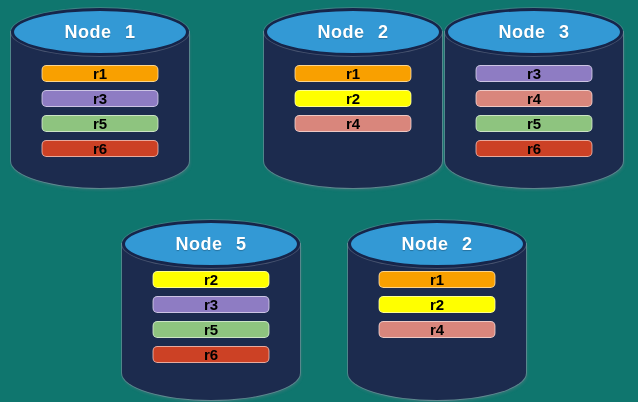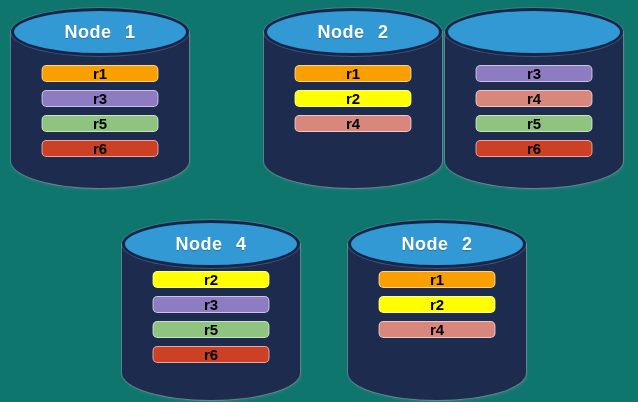--- a/index.html
+++ b/index.html
@@ -106,31 +106,32 @@
     <div class="node-title">Node 2</div>
     <div class="bars">
         <div class="bar" style="background: rgb(249, 160, 0);">r1</div>
         <div class="bar" style="background: rgb(255, 255, 0);">r2</div>
         <div class="bar" style="background: rgb(217, 134, 124);">r4</div>
       </div>
   </div>
     <div class="node node-3">
     <div class="cyl-body"></div>
     <div class="cyl-top"></div>
+    <div class="node-title">Node 3</div>
     <div class="bars">
         <div class="bar" style="background: rgb(142, 124, 195);">r3</div>
         <div class="bar" style="background: rgb(217, 134, 124);">r4</div>
         <div class="bar" style="background: rgb(142, 196, 127);">r5</div>
         <div class="bar" style="background: rgb(204, 65, 37);">r6</div>
       </div>
   </div>
     <div class="node node-4">
     <div class="cyl-body"></div>
     <div class="cyl-top"></div>
-    <div class="node-title">Node 4</div>
+    <div class="node-title">Node 5</div>
     <div class="bars">
         <div class="bar" style="background: rgb(255, 255, 0);">r2</div>
         <div class="bar" style="background: rgb(142, 124, 195);">r3</div>
         <div class="bar" style="background: rgb(142, 196, 127);">r5</div>
         <div class="bar" style="background: rgb(204, 65, 37);">r6</div>
       </div>
   </div>
     <div class="node node-5">
     <div class="cyl-body"></div>
     <div class="cyl-top"></div>

